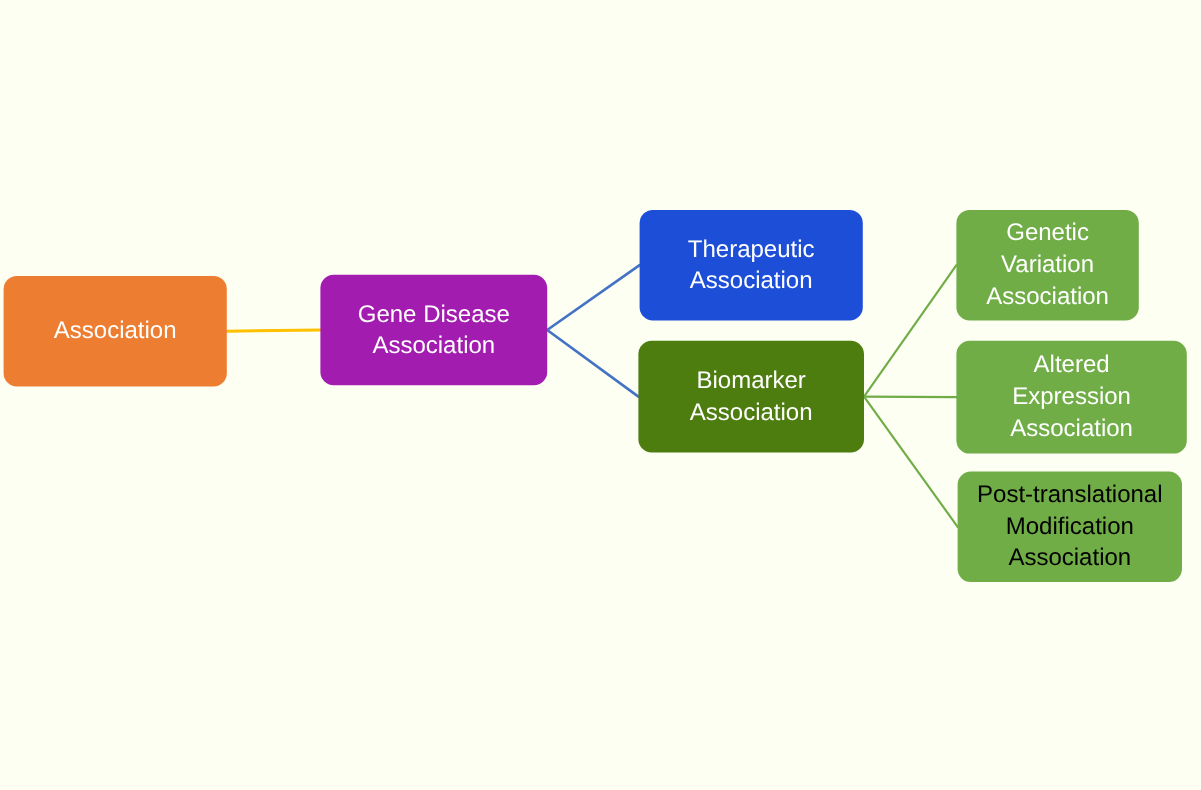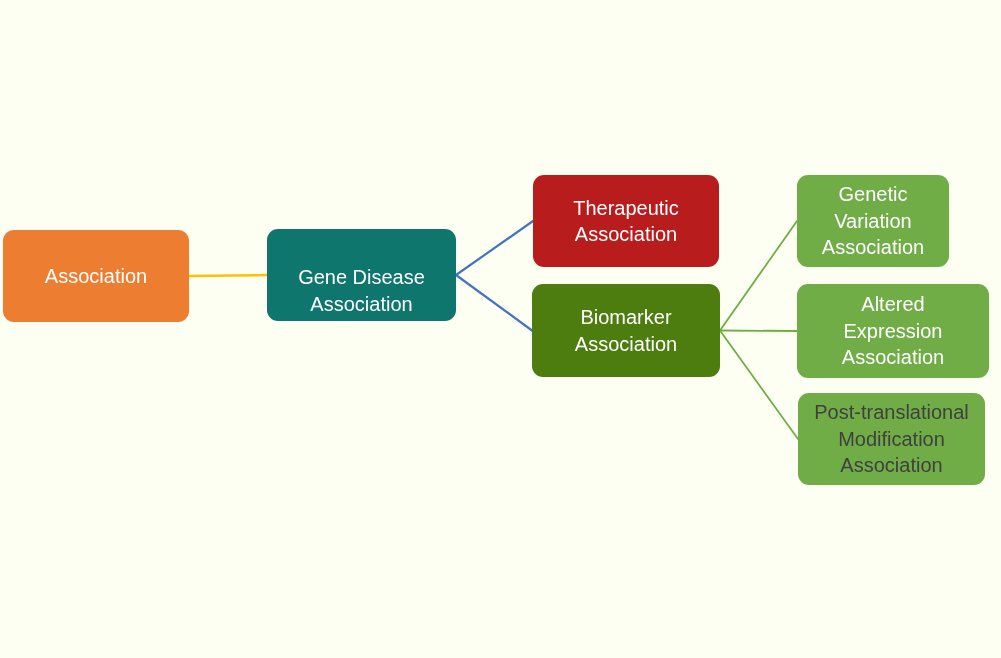--- a/index.html
+++ b/index.html
@@ -54,40 +54,40 @@
       <line x1="456" y1="275" x2="533" y2="221" stroke="#4472C4" stroke-width="2.2" stroke-linecap="round"></line>
       <line x1="456" y1="275" x2="532" y2="330.5" stroke="#4472C4" stroke-width="2.2" stroke-linecap="round"></line>
       <line x1="720" y1="330.5" x2="797" y2="221" stroke="#70AD47" stroke-width="1.8" stroke-linecap="round"></line>
       <line x1="720" y1="330.5" x2="797" y2="331" stroke="#70AD47" stroke-width="1.8" stroke-linecap="round"></line>
       <line x1="720" y1="330.5" x2="798" y2="439" stroke="#70AD47" stroke-width="1.8" stroke-linecap="round"></line>
     </svg>
   <div class="nodes-layer">
       <div class="node" style="left: 3px; top: 230px; width: 186px; height: 92px; background: rgb(237, 125, 49);">
         <span class="node-label" style="color: rgb(255, 255, 255);">Association</span>
       </div>
-      <div class="node" style="left: 267px; top: 229px; width: 189px; height: 92px; background: #0f766e; align-items: flex-end;">
+      <div class="node" style="left: 267px; top: 229px; width: 189px; height: 92px; background: #a21caf;">
         <span class="node-label" style="color: rgb(255, 255, 255);">Gene Disease
 Association</span>
       </div>
-      <div class="node" style="left: 533px; top: 175px; width: 186px; height: 92px; background: #b91c1c;">
+      <div class="node" style="left: 533px; top: 175px; width: 186px; height: 92px; background: #1d4ed8;">
         <span class="node-label" style="color: rgb(255, 255, 255);">Therapeutic
 Association</span>
       </div>
       <div class="node" style="left: 532px; top: 284px; width: 188px; height: 93px; background: #4d7c0f;">
         <span class="node-label" style="color: rgb(255, 255, 255);">Biomarker
 Association</span>
       </div>
       <div class="node" style="left: 797px; top: 175px; width: 152px; height: 92px; background: rgb(112, 173, 71);">
         <span class="node-label" style="color: rgb(255, 255, 255);">Genetic Variation
 Association</span>
       </div>
       <div class="node" style="left: 797px; top: 284px; width: 192px; height: 94px; background: rgb(112, 173, 71);">
         <span class="node-label" style="color: rgb(255, 255, 255);">Altered
 Expression
 Association</span>
       </div>
       <div class="node" style="left: 798px; top: 393px; width: 187px; height: 92px; background: rgb(112, 173, 71);">
-        <span class="node-label" style="color: #404040;">Post-translational
+        <span class="node-label" style="color: #000000;">Post-translational
 Modification
 Association</span>
       </div>
     </div>
 </div>
 
 </body></html>

